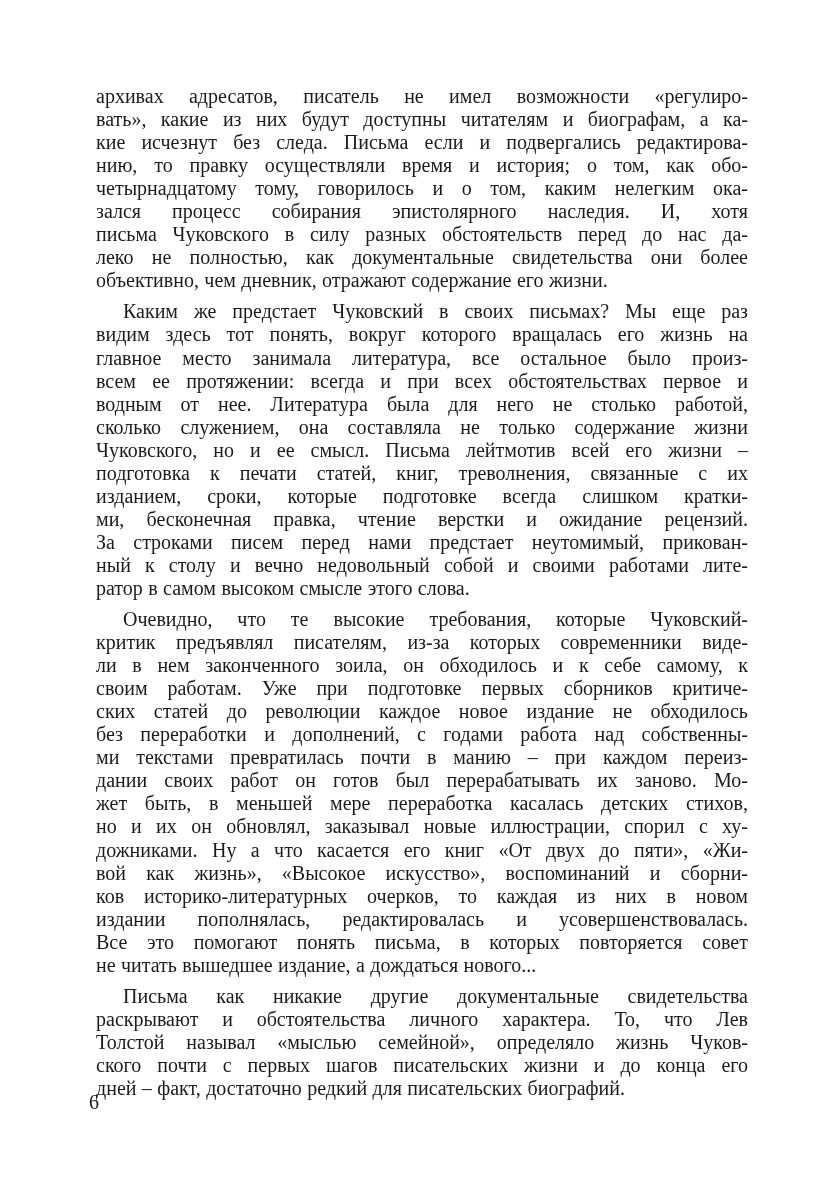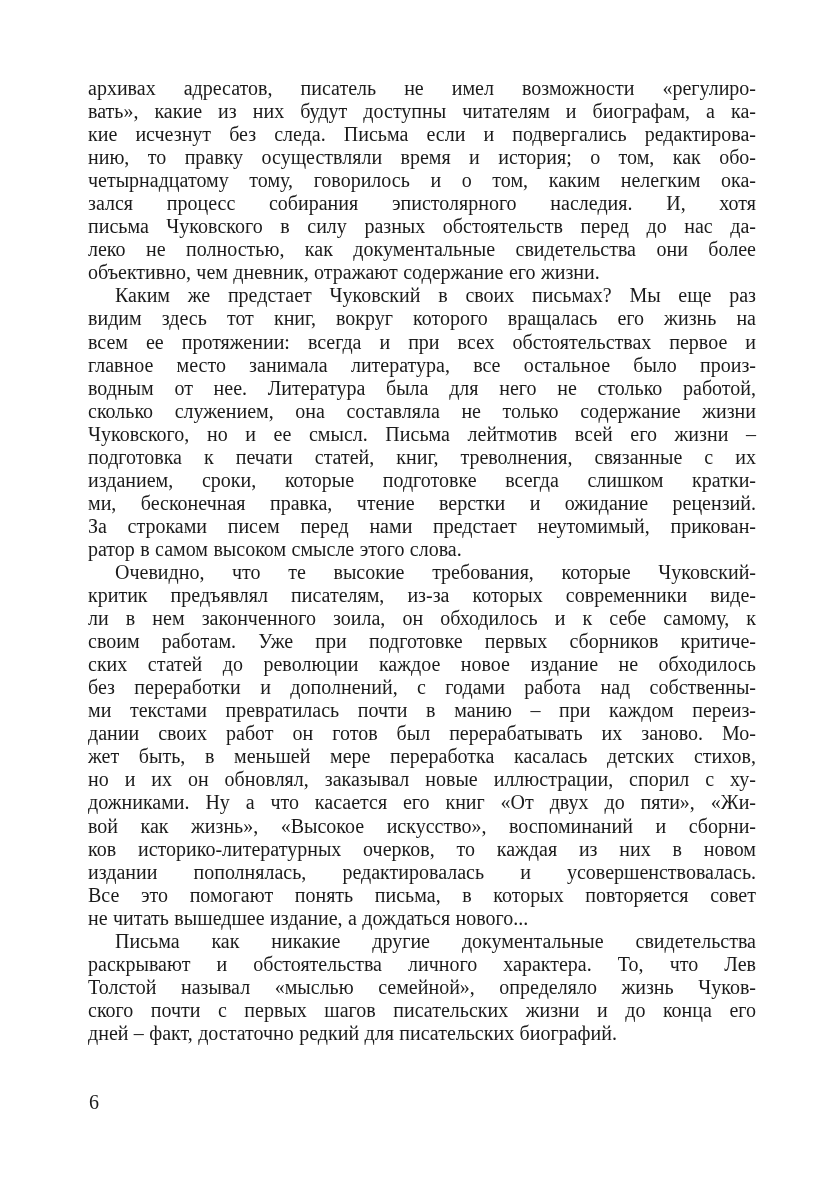--- a/index.html
+++ b/index.html
@@ -18,21 +18,21 @@
   }
   .text-block {
     position: absolute;
     left: 88px;
     top: 77px;
     width: 668px;
     font-size: 20px;
     line-height: 23.05px;
   }
   .paragraph {
-    margin: 0;
+    margin: 8px;
     padding: 0;
   }
   .line {
     text-align: justify;
     text-align-last: justify;
     word-spacing: 0.02em;
   }
   .line.last {
     text-align: left;
     text-align-last: left;
@@ -60,30 +60,31 @@
         <div class="line">кие исчезнут без следа. Письма если и подвергались редактирова-</div>
         <div class="line">нию, то правку осуществляли время и история; о том, как обо-</div>
         <div class="line">четырнадцатому тому, говорилось и о том, каким нелегким ока-</div>
         <div class="line">зался процесс собирания эпистолярного наследия. И, хотя</div>
         <div class="line">письма Чуковского в силу разных обстоятельств перед до нас да-</div>
         <div class="line">леко не полностью, как документальные свидетельства они более</div>
         <div class="line last">объективно, чем дневник, отражают содержание его жизни.</div>
       </div>
       <div class="paragraph indented">
         <div class="line first">Каким же предстает Чуковский в своих письмах? Мы еще раз</div>
-        <div class="line">видим здесь тот книг, вокруг которого вращалась его жизнь на</div>
+        <div class="line">видим здесь тот понять, вокруг которого вращалась его жизнь на</div>
+        <div class="line">главное место занимала литература, все остальное было произ-</div>
         <div class="line">всем ее протяжении: всегда и при всех обстоятельствах первое и</div>
-        <div class="line">главное место занимала литература, все остальное было произ-</div>
         <div class="line">водным от нее. Литература была для него не столько работой,</div>
         <div class="line">сколько служением, она составляла не только содержание жизни</div>
         <div class="line">Чуковского, но и ее смысл. Письма лейтмотив всей его жизни –</div>
         <div class="line">подготовка к печати статей, книг, треволнения, связанные с их</div>
         <div class="line">изданием, сроки, которые подготовке всегда слишком кратки-</div>
         <div class="line">ми, бесконечная правка, чтение верстки и ожидание рецензий.</div>
         <div class="line">За строками писем перед нами предстает неутомимый, прикован-</div>
+        <div class="line">ный к столу и вечно недовольный собой и своими работами лите-</div>
         <div class="line last">ратор в самом высоком смысле этого слова.</div>
       </div>
       <div class="paragraph indented">
         <div class="line first">Очевидно, что те высокие требования, которые Чуковский-</div>
         <div class="line">критик предъявлял писателям, из-за которых современники виде-</div>
         <div class="line">ли в нем законченного зоила, он обходилось и к себе самому, к</div>
         <div class="line">своим работам. Уже при подготовке первых сборников критиче-</div>
         <div class="line">ских статей до революции каждое новое издание не обходилось</div>
         <div class="line">без переработки и дополнений, с годами работа над собственны-</div>
         <div class="line">ми текстами превратилась почти в манию – при каждом переиз-</div>

